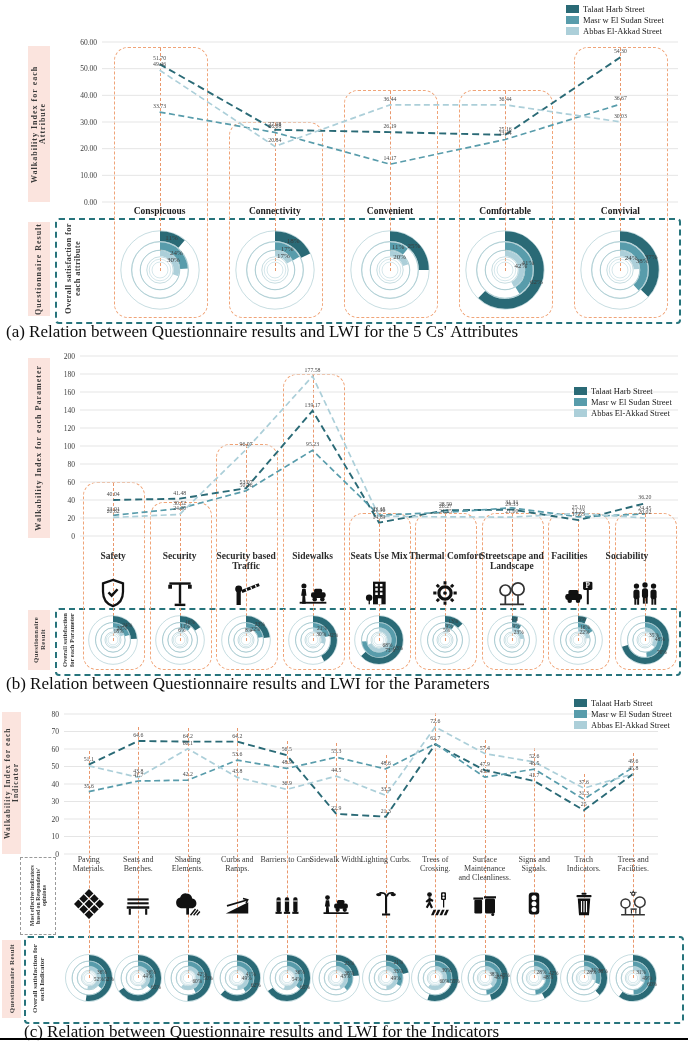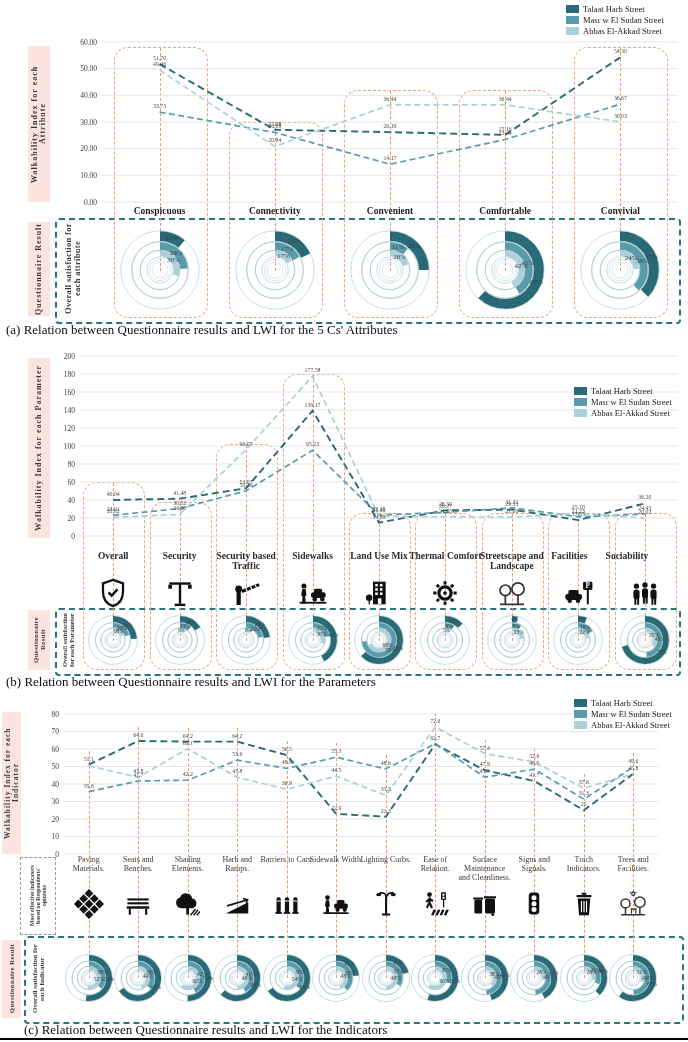--- a/index.html
+++ b/index.html
@@ -3,21 +3,21 @@
 <meta charset="utf-8">
 <style>
   html,body{margin:0;padding:0;background:#fff;}
   #fig{position:relative;width:688px;height:1042px;background:#fff;overflow:hidden;
        font-family:"Liberation Serif", serif;}
   .pstrip{position:absolute;background:#FBE4DE;display:flex;align-items:center;justify-content:center;}
   .vtxt{writing-mode:vertical-rl;transform:rotate(180deg);text-align:center;font-weight:bold;
         color:#3A3A3A;letter-spacing:1px;line-height:1.05;}
   .vlab{position:absolute;display:flex;align-items:center;justify-content:center;}
   .band{position:absolute;border:2px dashed #27747C;border-radius:4px;}
-  .caption{position:absolute;font-size:13px;color:#0d0d0d;}
+  .caption{position:absolute;font-size:17px;color:#0d0d0d;}
   .obox{position:absolute;border:1.6px dashed #F0A478;border-radius:14px;pointer-events:none;}
   .ovline{position:absolute;border-left:1.2px dashed #E9976C;pointer-events:none;}
   .legend{position:absolute;display:flex;flex-direction:column;gap:1px;}
   .legend .li{display:flex;align-items:center;gap:4px;font-size:8.5px;color:#222;}
   .legend .sw{width:13px;height:8px;display:inline-block;}
   .catname{position:absolute;text-align:center;color:#2b2b2b;}
   .noteBox{position:absolute;border:1px dashed #9a9a9a;display:flex;align-items:center;justify-content:center;}
   .noteBox .vtxt{font-size:5.8px;font-weight:bold;letter-spacing:0;color:#333;}
   svg text{font-family:"Liberation Serif", serif;}
   #rule-bottom{position:absolute;left:0;top:1038px;width:688px;height:2px;background:#000;}
@@ -303,21 +303,21 @@
       </div>
       <div class="li">
         <span class="sw" style="background: rgb(88, 156, 171);"></span>
         <span>Masr w El Sudan Street</span>
       </div>
       <div class="li">
         <span class="sw" style="background: rgb(172, 207, 217);"></span>
         <span>Abbas El-Akkad Street</span>
       </div>
     </div>
-    <div class="catname" style="left: 75.2222px; top: 551px; width: 76px; font-size: 9.5px; font-weight: bold; line-height: 1.1;">Overall</div>
+    <div class="catname" style="left: 75.2222px; top: 551px; width: 76px; font-size: 9.5px; font-weight: bold; line-height: 1.1;">Safety</div>
     <svg width="32" height="32" viewBox="0 0 24 24" style="position: absolute; left: 97.2222px; top: 577px;">
       <path d="M12 2.2 19.5 4.8 V11 c0 5.4-3 9.3-7.5 10.8 C7.5 20.3 4.5 16.4 4.5 11 V4.8 Z" fill="none" stroke="#111" stroke-width="1.7"></path>
       <path d="M8.6 11.6 11 14 15.4 9.2" fill="none" stroke="#111" stroke-width="1.9"></path>
     </svg>
     <div class="catname" style="left: 141.667px; top: 551px; width: 76px; font-size: 9.5px; font-weight: bold; line-height: 1.1;">Security</div>
     <svg width="32" height="32" viewBox="0 0 24 24" style="position: absolute; left: 163.667px; top: 577px;">
       <g fill="#111">
         <rect x="11.1" y="5" width="1.8" height="15"></rect>
         <rect x="4" y="4" width="16" height="1.8"></rect>
         <rect x="3.2" y="5.8" width="2.8" height="3"></rect>
@@ -335,21 +335,21 @@
     <div class="catname" style="left: 274.556px; top: 551px; width: 76px; font-size: 9.5px; font-weight: bold; line-height: 1.1;">Sidewalks</div>
     <svg width="32" height="32" viewBox="0 0 24 24" style="position: absolute; left: 296.556px; top: 577px;">
       <circle cx="5.2" cy="6.8" r="1.9" fill="#111"></circle>
       <path d="M3.9 9h2.6l.6 5h-1l.5 6H3.8l.3-6h-1z" fill="#111"></path>
       <rect x="10.5" y="11.5" width="11" height="4.2" rx="1.6" fill="#111"></rect>
       <rect x="12.8" y="8.8" width="6" height="3.4" rx="1.2" fill="#111"></rect>
       <circle cx="13.3" cy="16.6" r="1.7" fill="#111"></circle>
       <circle cx="19" cy="16.6" r="1.7" fill="#111"></circle>
       <rect x="2" y="18.6" width="20" height="1.4" fill="#111"></rect>
     </svg>
-    <div class="catname" style="left: 341px; top: 551px; width: 76px; font-size: 9.5px; font-weight: bold; line-height: 1.1;">Land Use Mix</div>
+    <div class="catname" style="left: 341px; top: 551px; width: 76px; font-size: 9.5px; font-weight: bold; line-height: 1.1;">Seats Use Mix</div>
     <svg width="32" height="32" viewBox="0 0 24 24" style="position: absolute; left: 363px; top: 577px;">
       <rect x="7.5" y="3.5" width="9.5" height="17" fill="#111"></rect>
       <g fill="#fff">
         <rect x="9.2" y="5.2" width="1.9" height="1.9"></rect>
         <rect x="12.7" y="5.2" width="1.9" height="1.9"></rect>
         <rect x="9.2" y="8.4" width="1.9" height="1.9"></rect>
         <rect x="12.7" y="8.4" width="1.9" height="1.9"></rect>
         <rect x="9.2" y="11.6" width="1.9" height="1.9"></rect>
         <rect x="12.7" y="11.6" width="1.9" height="1.9"></rect>
         <rect x="11.2" y="16" width="2.6" height="4.5"></rect>
@@ -649,21 +649,21 @@
         <rect x="4.6" y="15.8" width="1.7" height="4.8"></rect>
         <rect x="17.7" y="15.8" width="1.7" height="4.8"></rect>
       </g>
     </svg>
     <div class="catname" style="left: 160.75px; top: 856px; width: 54px; font-size: 8px; color: rgb(58, 58, 58); line-height: 1.1;">Shading Elements.</div>
     <svg width="30" height="30" viewBox="0 0 24 24" style="position: absolute; left: 172.75px; top: 889px;">
       <path d="M10.5 3.5a5 5 0 0 1 4.9 4 4 4 0 0 1 .4 7.8H6.3a4.4 4.4 0 0 1-.6-8.6 5 5 0 0 1 4.8-3.2z" fill="#111"></path>
       <rect x="10.6" y="13" width="2.2" height="7.5" fill="#111"></rect>
       <path d="M14 21l4-5M16.5 21l3.5-4.4M19 21l2.5-3" stroke="#111" stroke-width="1.1"></path>
     </svg>
-    <div class="catname" style="left: 210.25px; top: 856px; width: 54px; font-size: 8px; color: rgb(58, 58, 58); line-height: 1.1;">Harb and Ramps.</div>
+    <div class="catname" style="left: 210.25px; top: 856px; width: 54px; font-size: 8px; color: rgb(58, 58, 58); line-height: 1.1;">Curbs and Ramps.</div>
     <svg width="30" height="30" viewBox="0 0 24 24" style="position: absolute; left: 222.25px; top: 889px;">
       <path d="M3 19.5h18v-9z" fill="#111"></path>
       <path d="M4 13.5 20 8.8" stroke="#111" stroke-width="1.3"></path>
       <path d="M16.8 7.6 20.6 8.6 19.2 11.4" fill="none" stroke="#111" stroke-width="1.2"></path>
     </svg>
     <div class="catname" style="left: 259.75px; top: 856px; width: 54px; font-size: 8px; color: rgb(58, 58, 58); line-height: 1.1;">Barriers to Cars.</div>
     <svg width="30" height="30" viewBox="0 0 24 24" style="position: absolute; left: 271.75px; top: 889px;">
       <g fill="#111">
         <rect x="3.6" y="6.5" width="3.4" height="12" rx="1.4"></rect>
         <rect x="2.8" y="18.2" width="5" height="1.7"></rect>
@@ -686,21 +686,21 @@
     </svg>
     <div class="catname" style="left: 358.75px; top: 856px; width: 54px; font-size: 8px; color: rgb(58, 58, 58); line-height: 1.1;">Lighting Curbs.</div>
     <svg width="30" height="30" viewBox="0 0 24 24" style="position: absolute; left: 370.75px; top: 889px;">
       <rect x="11.2" y="5.5" width="1.7" height="14.3" fill="#111"></rect>
       <path d="M12 6C12 3.2 9.5 2.8 6.8 3.2" fill="none" stroke="#111" stroke-width="1.5"></path>
       <ellipse cx="6.2" cy="4.4" rx="2.1" ry="1.3" fill="#111"></ellipse>
       <path d="M12.9 6c0-2.8 2.5-3.2 5.2-2.8" fill="none" stroke="#111" stroke-width="1.5"></path>
       <ellipse cx="17.8" cy="4.4" rx="2.1" ry="1.3" fill="#111"></ellipse>
       <rect x="8.8" y="19.6" width="6.5" height="1.6" fill="#111"></rect>
     </svg>
-    <div class="catname" style="left: 408.25px; top: 856px; width: 54px; font-size: 8px; color: rgb(58, 58, 58); line-height: 1.1;">Ease of Relation.</div>
+    <div class="catname" style="left: 408.25px; top: 856px; width: 54px; font-size: 8px; color: rgb(58, 58, 58); line-height: 1.1;">Trees of Crossing.</div>
     <svg width="30" height="30" viewBox="0 0 24 24" style="position: absolute; left: 420.25px; top: 889px;">
       <circle cx="7.6" cy="4.4" r="1.9" fill="#111"></circle>
       <g stroke="#111" stroke-width="1.7" fill="none">
         <path d="M7.6 6.6v4.2M7.6 8l-2.6 2.4M7.6 8l2.8 1.6M7.6 10.8 5.4 15M7.6 10.8l2 4.4"></path>
       </g>
       <g fill="#111">
         <path d="M10.8 16.5 8.8 21h2.1l2-4.5z"></path>
         <path d="M14.2 16.5 12.2 21h2.1l2-4.5z"></path>
         <path d="M17.6 16.5 15.6 21h2.1l2-4.5z"></path>
         <path d="M21 16.5 19 21h2.1l2-4.5z"></path>

